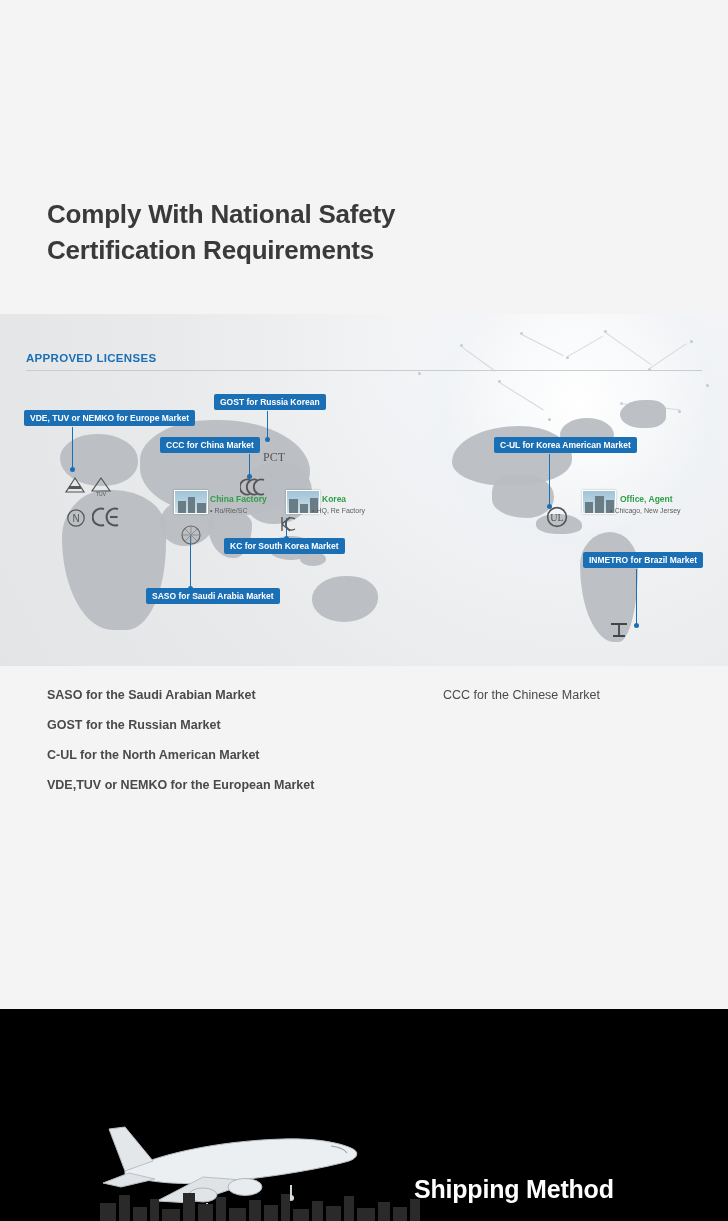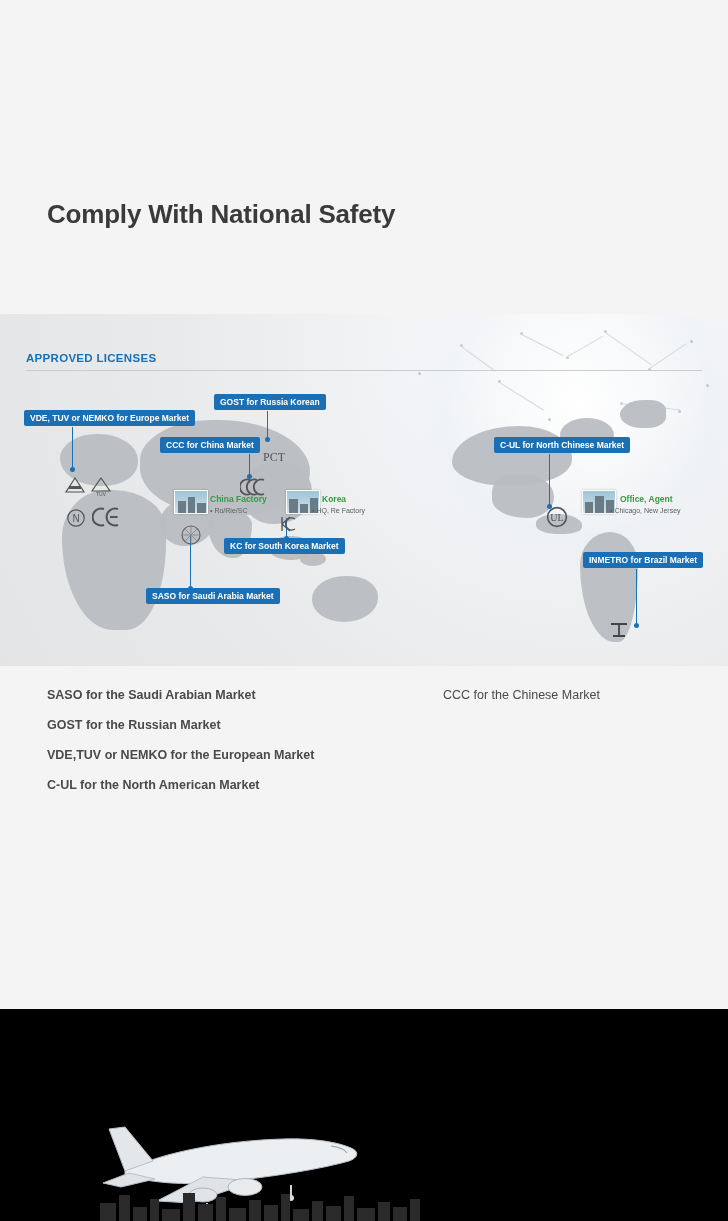--- a/index.html
+++ b/index.html
@@ -135,20 +135,21 @@
   .city i { position:absolute; bottom:0; background:#2a2a2a; }
 </style>
 </head>
 <body>
 
 <div class="page">
 
   <div class="heading">
     <h1>
       <span class="l1">Comply With National Safety</span>
+      <span class="l2">Certification Requirements</span>
     </h1>
   </div>
 
   <div class="map-panel">
     <div class="globe-glow"></div>
 
     <div class="dots">
       <i style="left:520px;top:18px"></i>
         <i style="left:566px;top:42px"></i>
       <i style="left:604px;top:16px"></i>
@@ -204,21 +205,21 @@
 
     <div class="tag" style="left:24px;top:96px">VDE, TUV or NEMKO for Europe Market</div>
     <div class="leader" style="left:72px;top:113px;height:42px"></div>
 
     <div class="tag" style="left:214px;top:80px">GOST for Russia Korean</div>
     <div class="leader" style="left:267px;top:97px;height:28px"></div>
 
     <div class="tag" style="left:160px;top:123px">CCC for China Market</div>
     <div class="leader" style="left:249px;top:140px;height:22px"></div>
 
-    <div class="tag" style="left:494px;top:123px">C-UL for North Chinese Market</div>
+    <div class="tag" style="left:494px;top:123px">C-UL for Korea American Market</div>
     <div class="leader" style="left:549px;top:140px;height:52px"></div>
 
     <div class="tag" style="left:224px;top:224px">KC for South Korea Market</div>
     <div class="leader" style="left:286px;top:204px;height:20px"></div>
 
     <div class="tag" style="left:146px;top:274px">SASO for Saudi Arabia Market</div>
     <div class="leader" style="left:190px;top:220px;height:54px"></div>
 
     <div class="tag" style="left:583px;top:238px">INMETRO for Brazil Market</div>
     <div class="leader" style="left:636px;top:255px;height:56px"></div>
@@ -318,22 +319,22 @@
       <div class="bld" style="left:23px;width:8px;height:13px"></div>
     </div>
     <div class="site-label" style="left:620px;top:180px">Office, Agent</div>
     <div class="site-sub" style="left:610px;top:192px">• Chicago, New Jersey</div>
   </div>
 
   <div class="list">
     <div class="col left">
       <div class="list-item">SASO for the Saudi Arabian Market</div>
       <div class="list-item">GOST for the Russian Market</div>
+      <div class="list-item">C-UL for the North American Market</div>
       <div class="list-item">VDE,TUV or NEMKO for the European Market</div>
-      <div class="list-item">C-UL for the North American Market</div>
     </div>
     <div class="col right">
       <div class="list-item">CCC for the Chinese Market</div>
     </div>
   </div>
 
   <div class="shipping">
     <svg class="plane" style="left:95px;top:96px" viewBox="0 0 300 110">
 
       <path d="M30 66 C60 50 120 36 188 34 C222 33 246 38 258 44 C264 47 263 53 254 56 C230 63 170 74 110 78 C78 80 48 76 30 70 Z" fill="#eceff1" stroke="#b9c0c6" stroke-width="1"></path>
@@ -370,15 +371,16 @@
       <i style="left:193px;width:16px;height:12px"></i>
       <i style="left:212px;width:11px;height:20px"></i>
       <i style="left:226px;width:15px;height:15px"></i>
       <i style="left:244px;width:10px;height:25px"></i>
       <i style="left:257px;width:18px;height:13px"></i>
       <i style="left:278px;width:12px;height:19px"></i>
       <i style="left:293px;width:14px;height:14px"></i>
       <i style="left:310px;width:10px;height:22px"></i>
     </div>
 
+    <div class="title" style="left:414px;top:166px">Shipping Method</div>
   </div>
 
 </div>
 
 </body></html>

